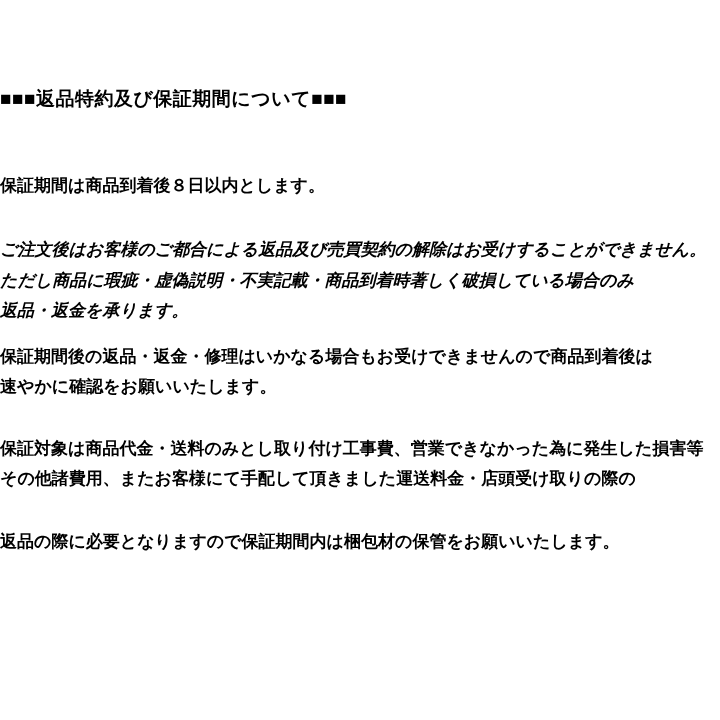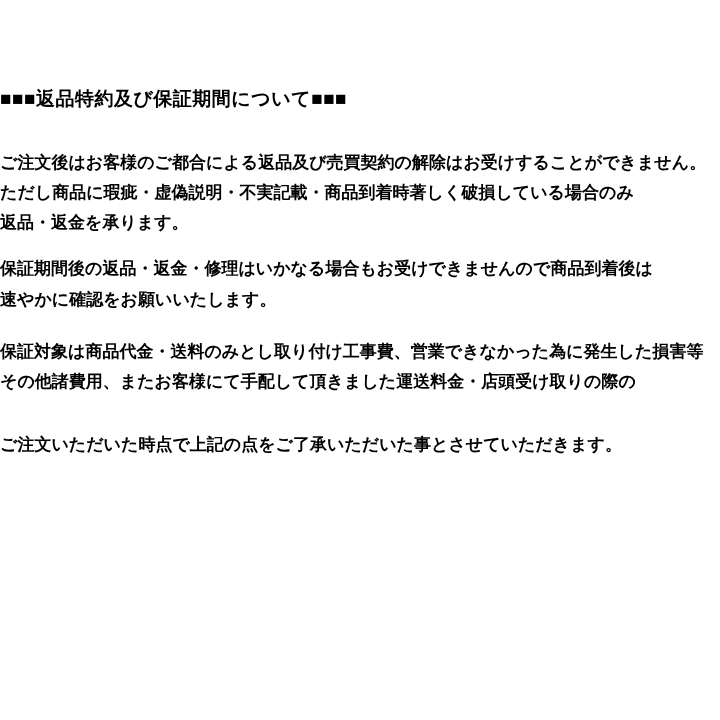--- a/index.html
+++ b/index.html
@@ -38,49 +38,52 @@
   .block {
     font-size: 17px;
     font-weight: bold;
     line-height: 1.75;
   }
   .block .line {
     display: block;
     white-space: nowrap;
   }
   .b1 { margin-top: 58px; }
-  .b2 { margin-top: 35px; }
+  .b2 { margin-top: 35px; font-style: italic; }
   .b3 { margin-top: 16px; }
-  .b4 { margin-top: 22px; }
+  .b4 { margin-top: 31px; }
   .b5 { margin-top: 33px; }
   .tight { line-height: 1.78; }
 </style>
 </head>
 <body>
 
 <div class="page">
   <div class="doc">
 
     <div class="title">■■■返品特約及び保証期間について■■■</div>
 
+    <div class="block b1">
+      <span class="line">保証期間は商品到着後８日以内とします。</span>
+    </div>
 
     <div class="block b2 tight">
       <span class="line">ご注文後はお客様のご都合による返品及び売買契約の解除はお受けすることができません。</span>
       <span class="line">ただし商品に瑕疵・虚偽説明・不実記載・商品到着時著しく破損している場合のみ</span>
       <span class="line">返品・返金を承ります。</span>
     </div>
 
     <div class="block b3 tight">
       <span class="line">保証期間後の返品・返金・修理はいかなる場合もお受けできませんので商品到着後は</span>
       <span class="line">速やかに確認をお願いいたします。</span>
     </div>
 
     <div class="block b4 tight">
       <span class="line">保証対象は商品代金・送料のみとし取り付け工事費、営業できなかった為に発生した損害等</span>
       <span class="line">その他諸費用、またお客様にて手配して頂きました運送料金・店頭受け取りの際の</span>
     </div>
 
     <div class="block b5">
-      <span class="line">ご注文いただいた時点で上記の点をご了承いただいた事とさせていただきます。</span>
+      <span class="line">返品の際に必要となりますので保証期間内は梱包材の保管をお願いいたします。</span>
     </div>
 
   </div>
 </div>
 
 </body></html>

